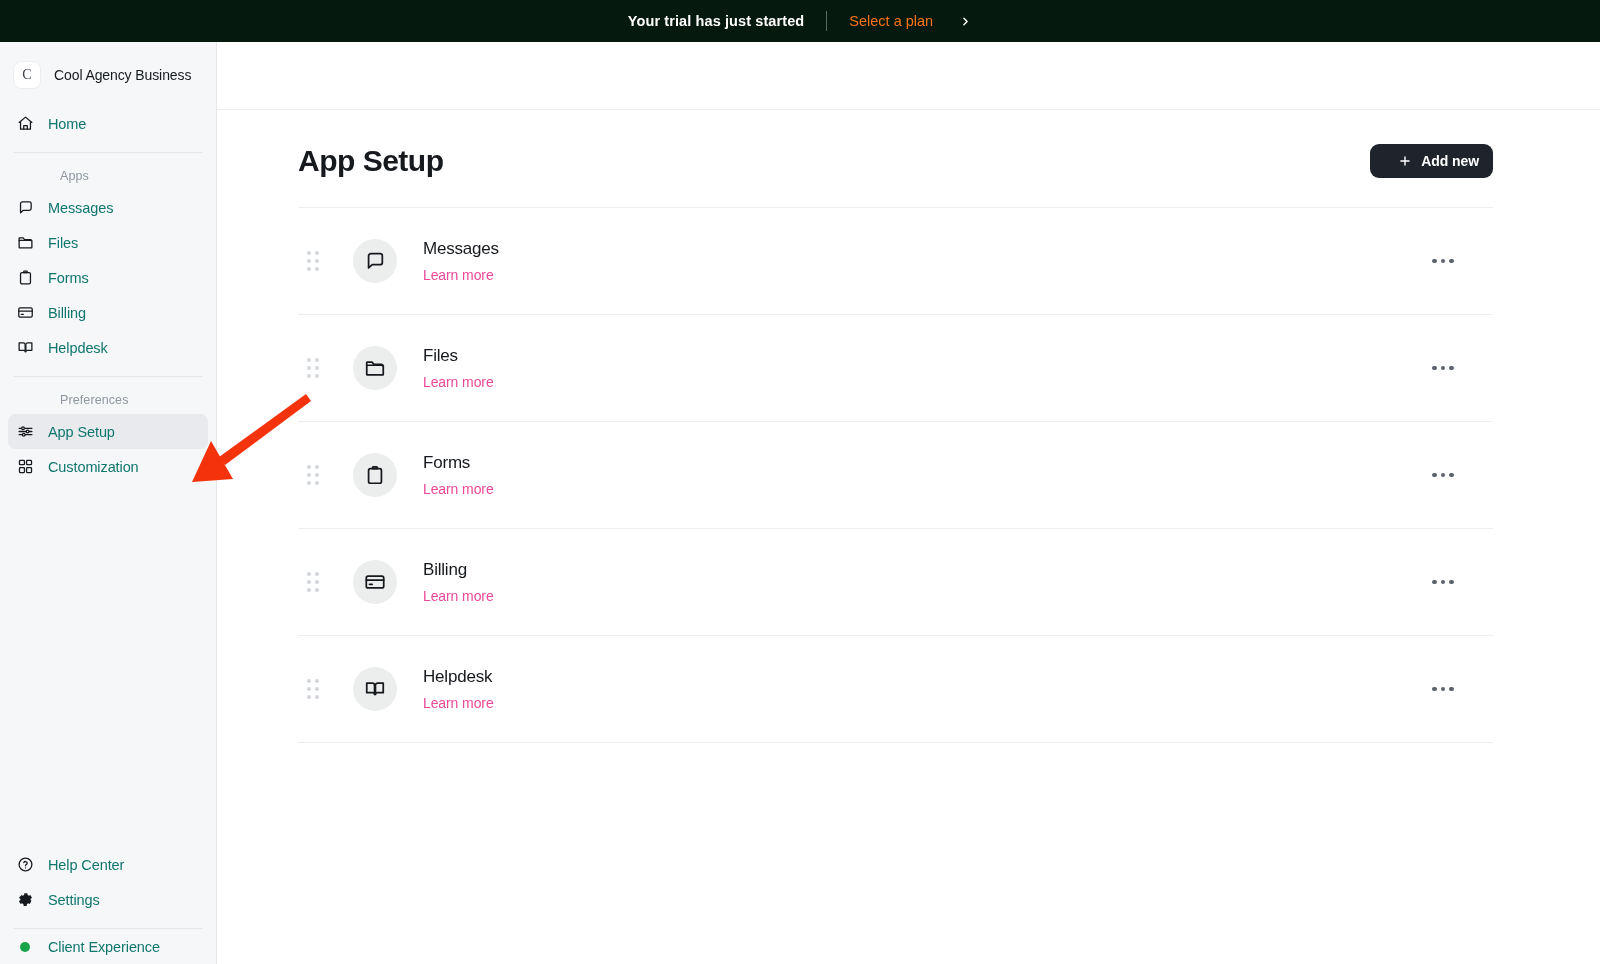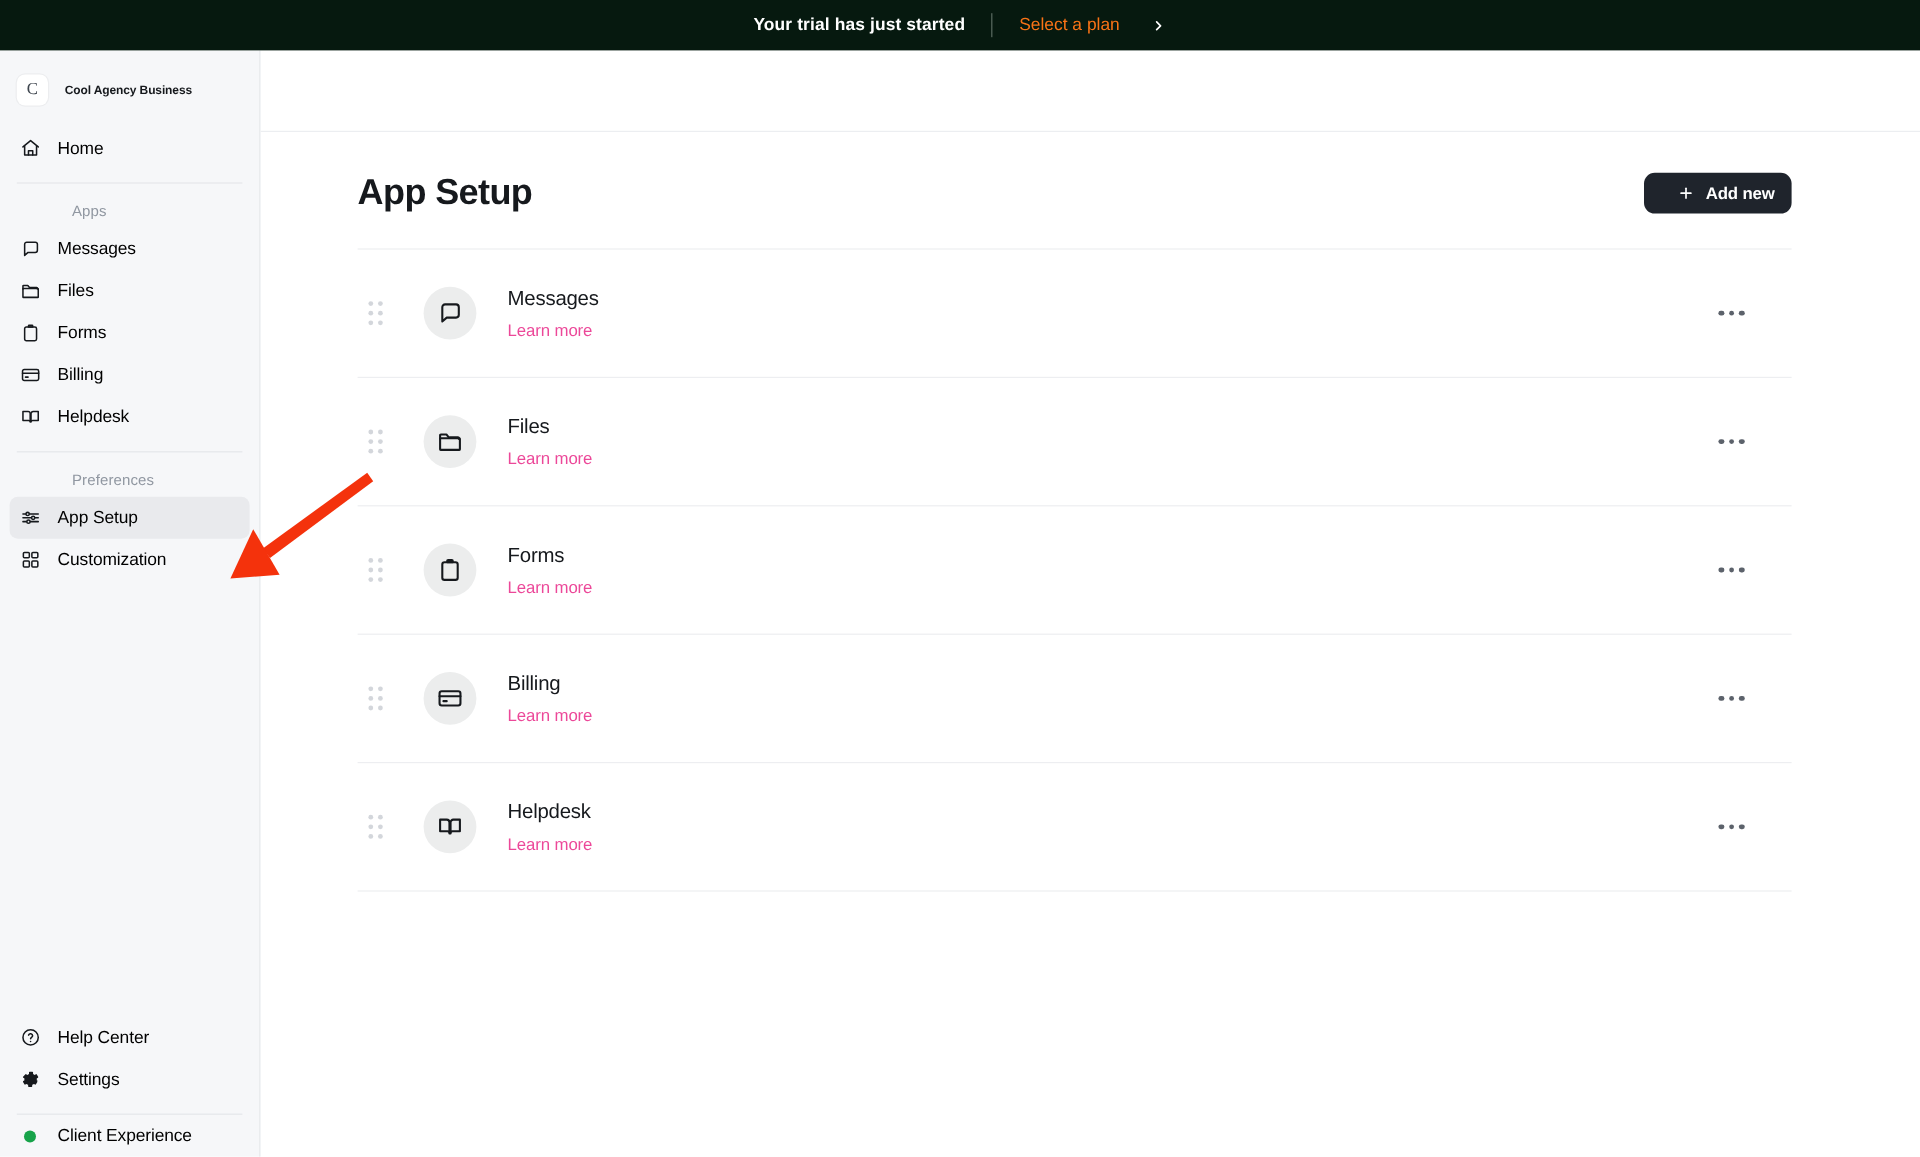--- a/index.html
+++ b/index.html
@@ -53,40 +53,40 @@
   }
   .ws-badge {
     width: 26px; height: 26px; flex: 0 0 26px;
     background: #ffffff; border-radius: 7px;
     display: flex; align-items: center; justify-content: center;
     font-size: 14px; color: #3d444d;
     font-family: "Liberation Serif", serif;
     box-shadow: 0 0 0 1px rgba(0,0,0,.04);
   }
   .ws-name {
-    font-size: 10px; font-weight: 700; color: #16191d;
+    font-size: 14px; font-weight: 400; color: #16191d;
     letter-spacing: -.1px; white-space: nowrap;
   }
 
   .nav-group { padding: 0 8px; }
   .nav-item {
     display: flex; align-items: center; gap: 14px;
     height: 35px; padding: 0 8px;
     border-radius: 7px; cursor: pointer;
     color: #16191d;
   }
   .nav-item.active { background: #e9eaed; }
   .nav-ico {
     width: 18px; height: 18px; flex: 0 0 18px;
     display: flex; align-items: center; justify-content: center;
     color: #16191d;
   }
   .nav-ico svg { display: block; }
   .nav-label {
-    font-size: 14.5px; color: #000000; letter-spacing: -.1px;
+    font-size: 14.5px; color: #0f766e; letter-spacing: -.1px;
     white-space: nowrap;
   }
 
   .nav-divider {
     height: 1px; background: #e4e6ea;
     margin: 11px 14px 0 14px;
   }
   .group-title {
     font-size: 12.5px; color: #9097a1;
     padding: 16px 16px 7px 16px; letter-spacing: .1px; margin-left: 44px;

